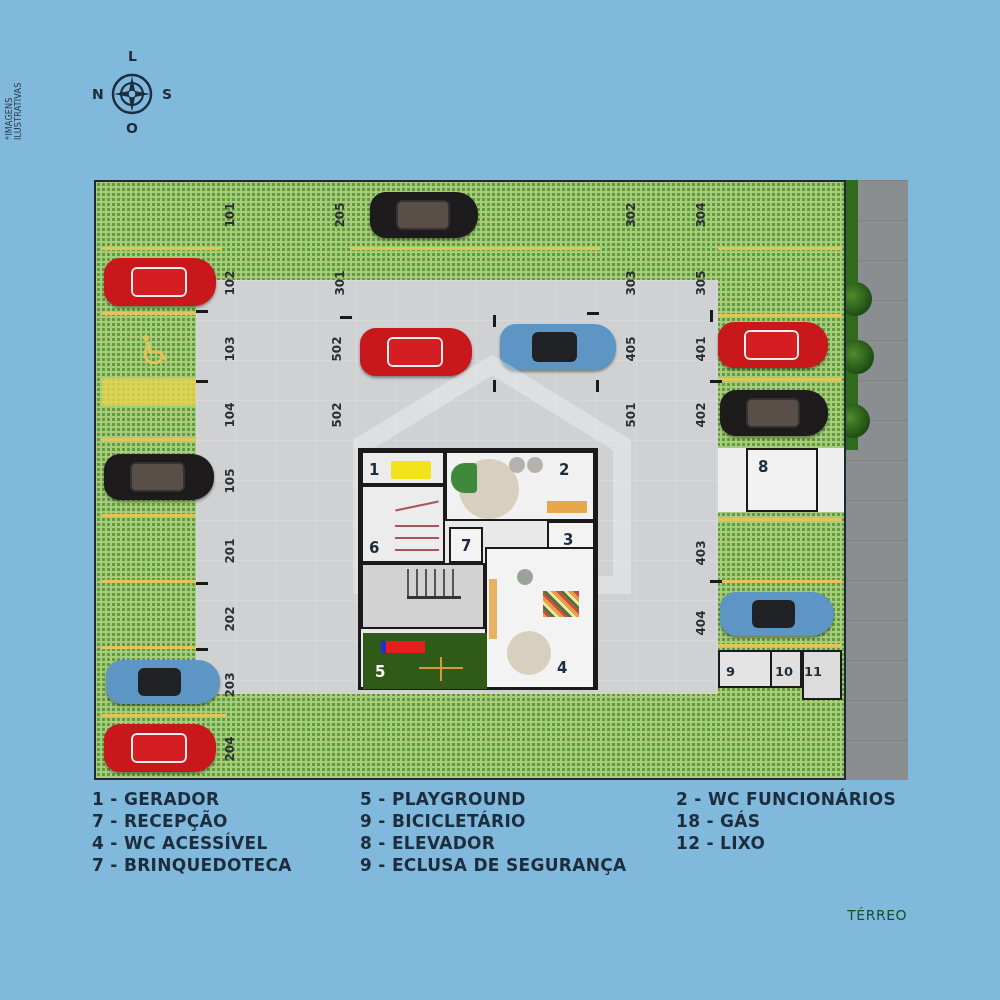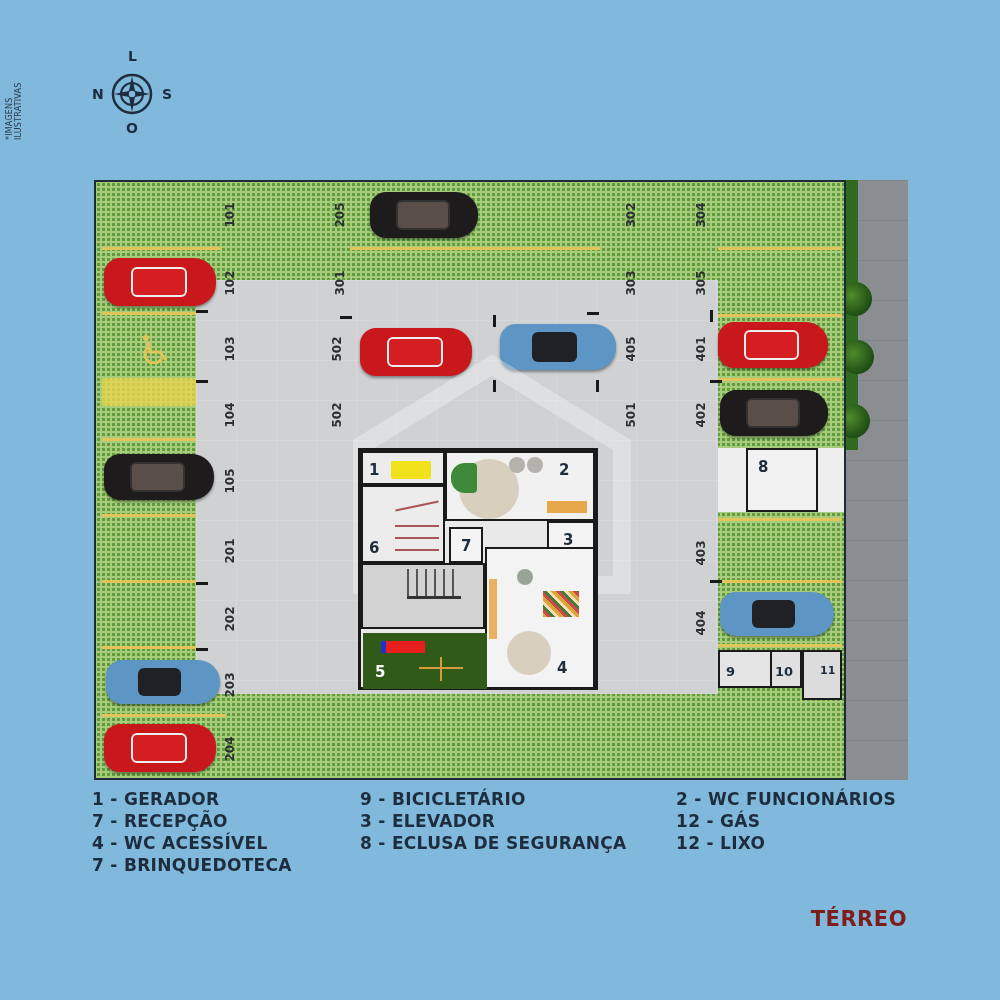--- a/index.html
+++ b/index.html
@@ -23,21 +23,21 @@
   .car-red { background: #c8181c; }
   .car-red .roof { background: #d51e22; border: 2px solid #eee; }
   .car-black { background: #1d1b1b; }
   .car-black .roof { background: #5a4f48; border: 2px solid #333; }
   .car-blue { background: #5d95c4; }
   .car-blue .roof { background: #1f2124; left: 28%; width: 38%; }
   .building { left: 358px; top: 448px; width: 240px; height: 242px; background: #e9e9e9; border: 3px solid #1a1a1a; }
   .room { position: absolute; border: 2px solid #1a1a1a; background: #ececec; }
   .room-num { position: absolute; font-weight: bold; font-size: 15px; color: #1e2d3d; }
   .legend-item { font-weight: bold; font-size: 17px; color: #1e2d3d; line-height: 22px; letter-spacing: 0.3px; }
-  .floor-name { right: 93px; top: 907px; font-size: 21px; color: #7f1d1d; letter-spacing: 0.5px; font-weight: bold; }
+  .floor-name { right: 93px; top: 907px; font-size: 14px; color: #14532d; letter-spacing: 0.5px; }
   .house-watermark { left: 352px; top: 355px; width: 280px; height: 240px; pointer-events: none; }
 </style>
 </head>
 <body>
 
 <div class="abs disclaimer">*IMAGENS ILUSTRATIVAS</div>
 
 <div class="abs" style="left:90px;top:48px;width:86px;height:90px;">
   <span class="abs compass-letter" style="left:38px;top:0;">L</span>
   <span class="abs compass-letter" style="left:2px;top:38px;">N</span>
@@ -164,21 +164,21 @@
     <span class="room-num" style="left:10px;top:8px;">8</span>
   </div>
 
   <div class="abs room" style="left:622px;top:468px;width:54px;height:38px;background:#e4e4e4;">
     <span class="room-num" style="left:6px;top:12px;font-size:13px;">9</span>
   </div>
   <div class="abs room" style="left:674px;top:468px;width:32px;height:38px;background:#e0e0e0;">
     <span class="room-num" style="left:3px;top:12px;font-size:13px;">10</span>
   </div>
   <div class="abs room" style="left:706px;top:468px;width:40px;height:50px;background:#dcdcdc;">
-    <span class="room-num" style="left:16px;top:12px;font-size:11px;">11</span>
+    <span class="room-num" style="left:0;top:12px;font-size:13px;">11</span>
   </div>
 </div>
 
 <svg class="abs house-watermark" viewBox="0 0 280 240">
   <path d="M10 90 L140 10 L270 90 L270 230 L10 230 Z" fill="none" stroke="rgba(255,255,255,0.3)" stroke-width="18"></path>
 </svg>
 
 <div class="abs building">
 
   <div class="room" style="left:0;top:0;width:84px;height:34px;">
@@ -231,23 +231,24 @@
   </div>
 </div>
 
 <div class="abs" style="left:92px;top:788px;">
   <div class="legend-item">1 - GERADOR</div>
   <div class="legend-item">7 - RECEPÇÃO</div>
   <div class="legend-item">4 - WC ACESSÍVEL</div>
   <div class="legend-item">7 - BRINQUEDOTECA</div>
 </div>
 <div class="abs" style="left:360px;top:788px;">
+  <div class="legend-item">5 - PLAYGROUND</div>
   <div class="legend-item">9 - BICICLETÁRIO</div>
-  <div class="legend-item">3 - ELEVADOR</div>
-  <div class="legend-item">8 - ECLUSA DE SEGURANÇA</div>
+  <div class="legend-item">8 - ELEVADOR</div>
+  <div class="legend-item">9 - ECLUSA DE SEGURANÇA</div>
 </div>
 <div class="abs" style="left:676px;top:788px;">
   <div class="legend-item">2 - WC FUNCIONÁRIOS</div>
-  <div class="legend-item">12 - GÁS</div>
+  <div class="legend-item">18 - GÁS</div>
   <div class="legend-item">12 - LIXO</div>
 </div>
 
 <div class="abs floor-name">TÉRREO</div>
 
 </body></html>

